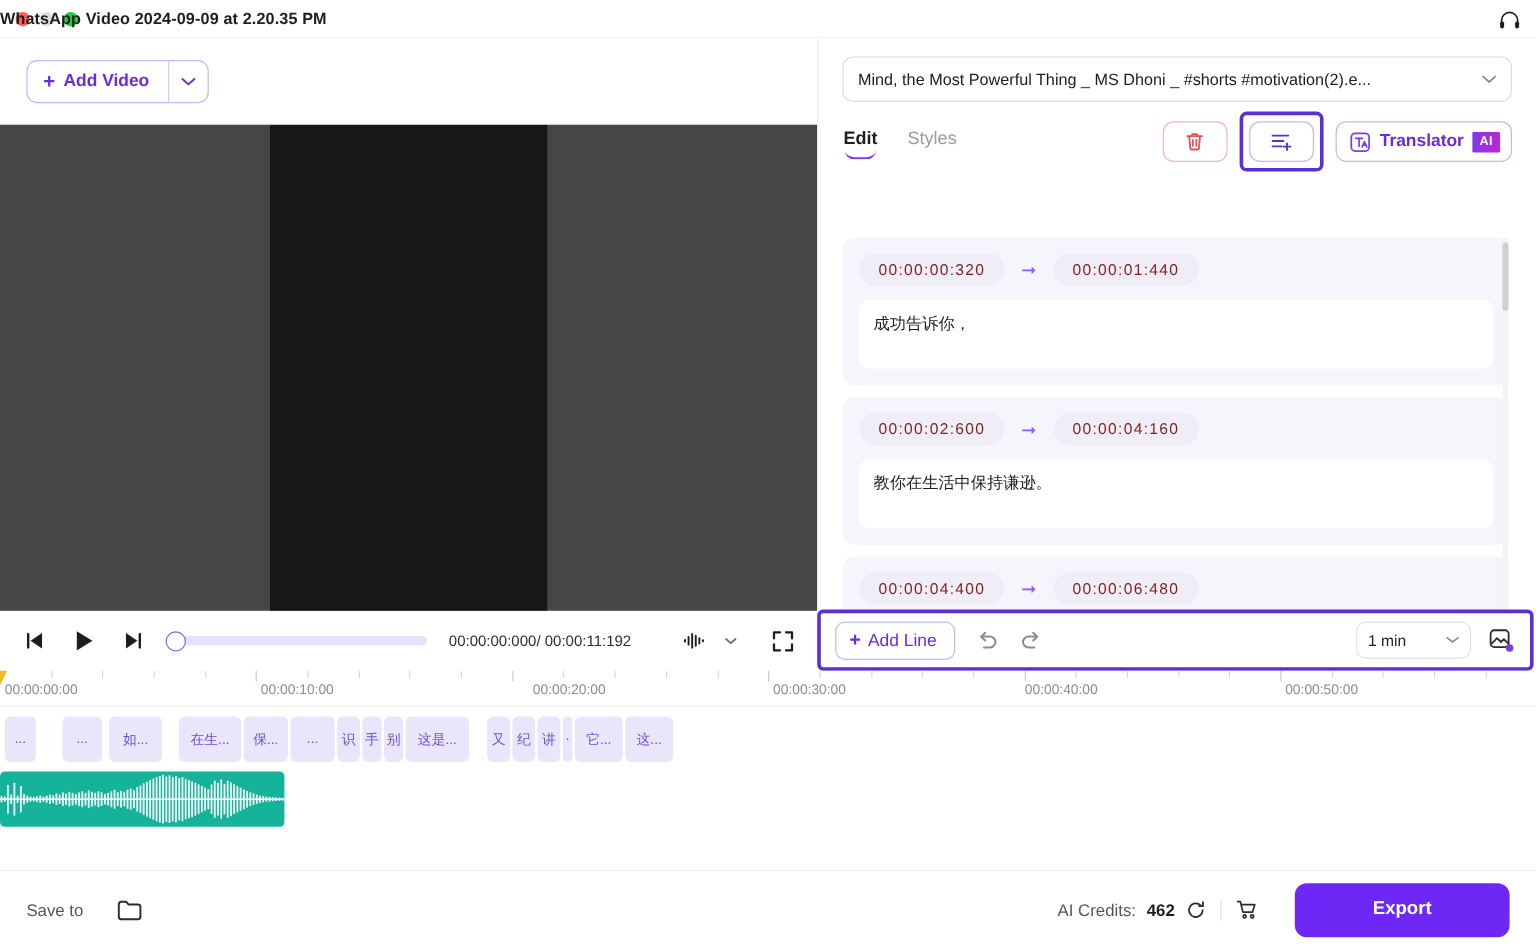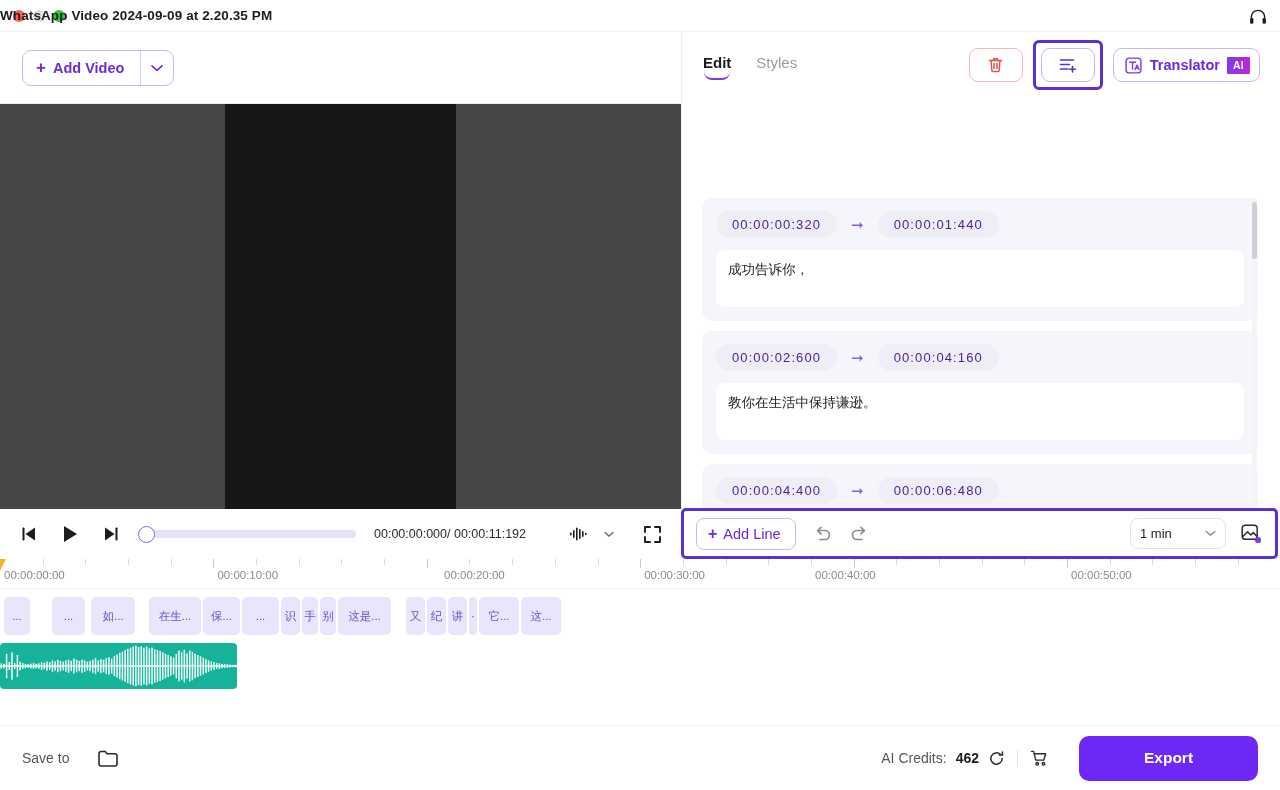--- a/index.html
+++ b/index.html
@@ -116,21 +116,21 @@
 
   
   .sub-list {
     position:absolute; left:20px; top:166px; width:556px; height:344px;
     overflow:hidden;
   }
   .sub-item { background:#f6f5fb; border-radius:10px; padding:13px 14px 14px 14px; margin-bottom:10px; }
   .sub-times { display:flex; align-items:center; gap:14px; margin-bottom:12px; }
   .tc {
     background:#efeef7; border-radius:14px; padding:6px 16px; font-size:13px;
-    color:#4c1d95; letter-spacing:1.1px;
+    color:#7f1d1d; letter-spacing:1.1px;
   }
   .arrow { color:#8b5cf6; font-size:15px; }
   .sub-text {
     background:#fff; border-radius:8px; min-height:57px; padding:10px 12px;
     font-size:13.5px; color:#1d1d20; line-height:1.5;
   }
   .sub-scrollbar {
     position:absolute; right:1px; top:4px; width:5px; height:57px;
     background:#cfcfd6; border-radius:3px;
   }
@@ -292,20 +292,26 @@
           <path d="M7 2H2v5"></path>
             <path d="M12 2h5v5"></path>
             <path d="M12 17h5v-5"></path>
             <path d="M7 17H2v-5"></path>
         </svg>
       </div>
     </div>
   </div>
 
   <div class="right-panel">
+    <div class="proj-select">
+      <span class="lbl">Mind, the Most Powerful Thing _ MS Dhoni _ #shorts #motivation(2).e...</span>
+      <svg width="12" height="8" viewBox="0 0 12 8">
+        <path d="M1 1.8L6 6.3L11 1.8" fill="none" stroke="#8b8b96" stroke-width="1.5" stroke-linecap="round" stroke-linejoin="round"></path>
+      </svg>
+    </div>
 
     <div class="tabs-row">
       <div class="tab active">
         <span>Edit</span>
         <span class="underline"></span>
       </div>
       <div class="tab">
         <span>Styles</span>
       </div>
 
@@ -438,21 +444,21 @@
         <div class="tick" style="left: 1024.32px;"></div>
         <div class="tick major" style="left: 1067px;"></div>
         <div class="tick" style="left: 1109.68px;"></div>
         <div class="tick" style="left: 1152.36px;"></div>
         <div class="tick" style="left: 1195.04px;"></div>
         <div class="tick" style="left: 1237.72px;"></div>
         <div class="rlabel" style="left: 4px;">00:00:00:00</div>
         <div class="rlabel" style="left: 217.4px;">00:00:10:00</div>
         <div class="rlabel" style="left: 444px;">00:00:20:00</div>
         <div class="rlabel" style="left: 644.2px;">00:00:30:00</div>
-        <div class="rlabel" style="left: 807px; padding-left: 8px;">00:00:40:00</div>
+        <div class="rlabel" style="left: 846px; padding-left: 8px;">00:00:40:00</div>
         <div class="rlabel" style="left: 1071px;">00:00:50:00</div>
       </div>
     <div class="clip-track" id="cliptrack">
         <div class="clip" style="left: 4px; width: 26px;">...</div>
         <div class="clip" style="left: 52px; width: 33px;">...</div>
         <div class="clip" style="left: 91px; width: 44px;">如...</div>
         <div class="clip" style="left: 149px; width: 52px;">在生...</div>
         <div class="clip" style="left: 203px; width: 37px;">保...</div>
         <div class="clip" style="left: 242px; width: 37px;">...</div>
         <div class="clip" style="left: 281px; width: 19px;">识</div>

